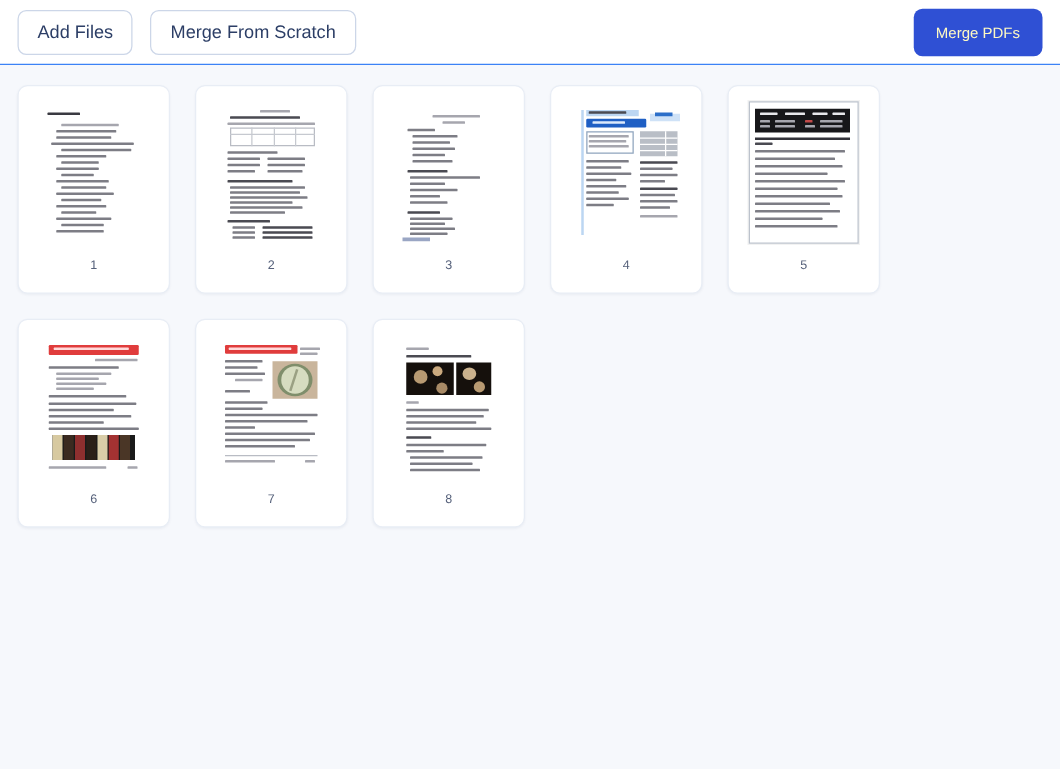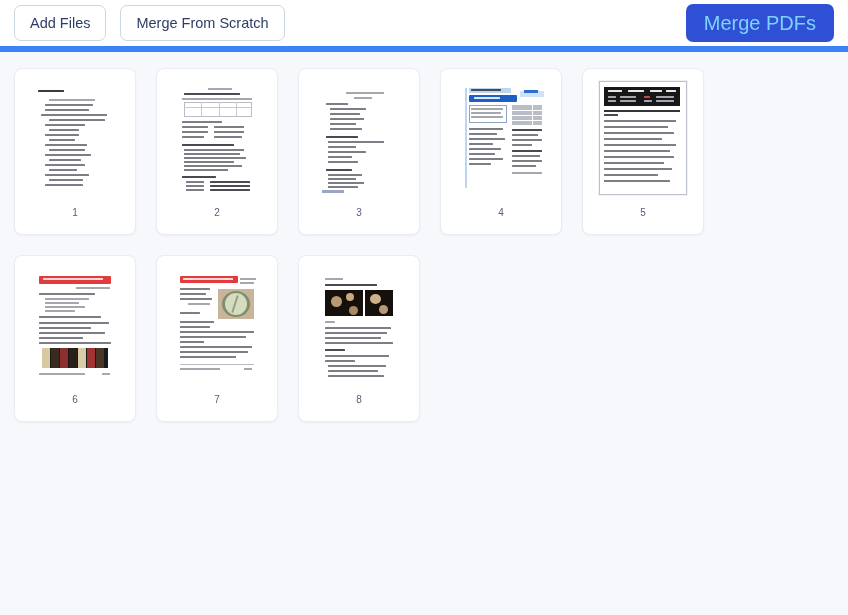--- a/index.html
+++ b/index.html
@@ -19,21 +19,21 @@
     display: flex;
     flex-direction: column;
     background: #f6f8fc;
   }
 
   
   .toolbar {
     height: 52px;
     min-height: 52px;
     background: #ffffff;
-    border-bottom: 6px solid #3b82f6;
+    border-bottom: 1px solid #3b82f6;
     display: flex;
     align-items: center;
     padding: 0 14px 0 14px;
     box-sizing: border-box;
     position: relative;
   }
   .toolbar-left {
     display: flex;
     align-items: center;
     gap: 14px;
@@ -52,22 +52,22 @@
     border-radius: 7px;
     padding: 0 15px;
     height: 36px;
     line-height: 34px;
     cursor: pointer;
     white-space: nowrap;
     box-sizing: border-box;
   }
   .btn-primary {
     font-family: "Liberation Sans", sans-serif;
-    font-size: 20px;
-    color: #7dd3fc;
+    font-size: 12px;
+    color: #fef9c3;
     background: #2f50d4;
     border: none;
     border-radius: 7px;
     padding: 0 18px;
     height: 38px;
     line-height: 38px;
     cursor: pointer;
     white-space: nowrap;
     box-sizing: border-box;
   }

